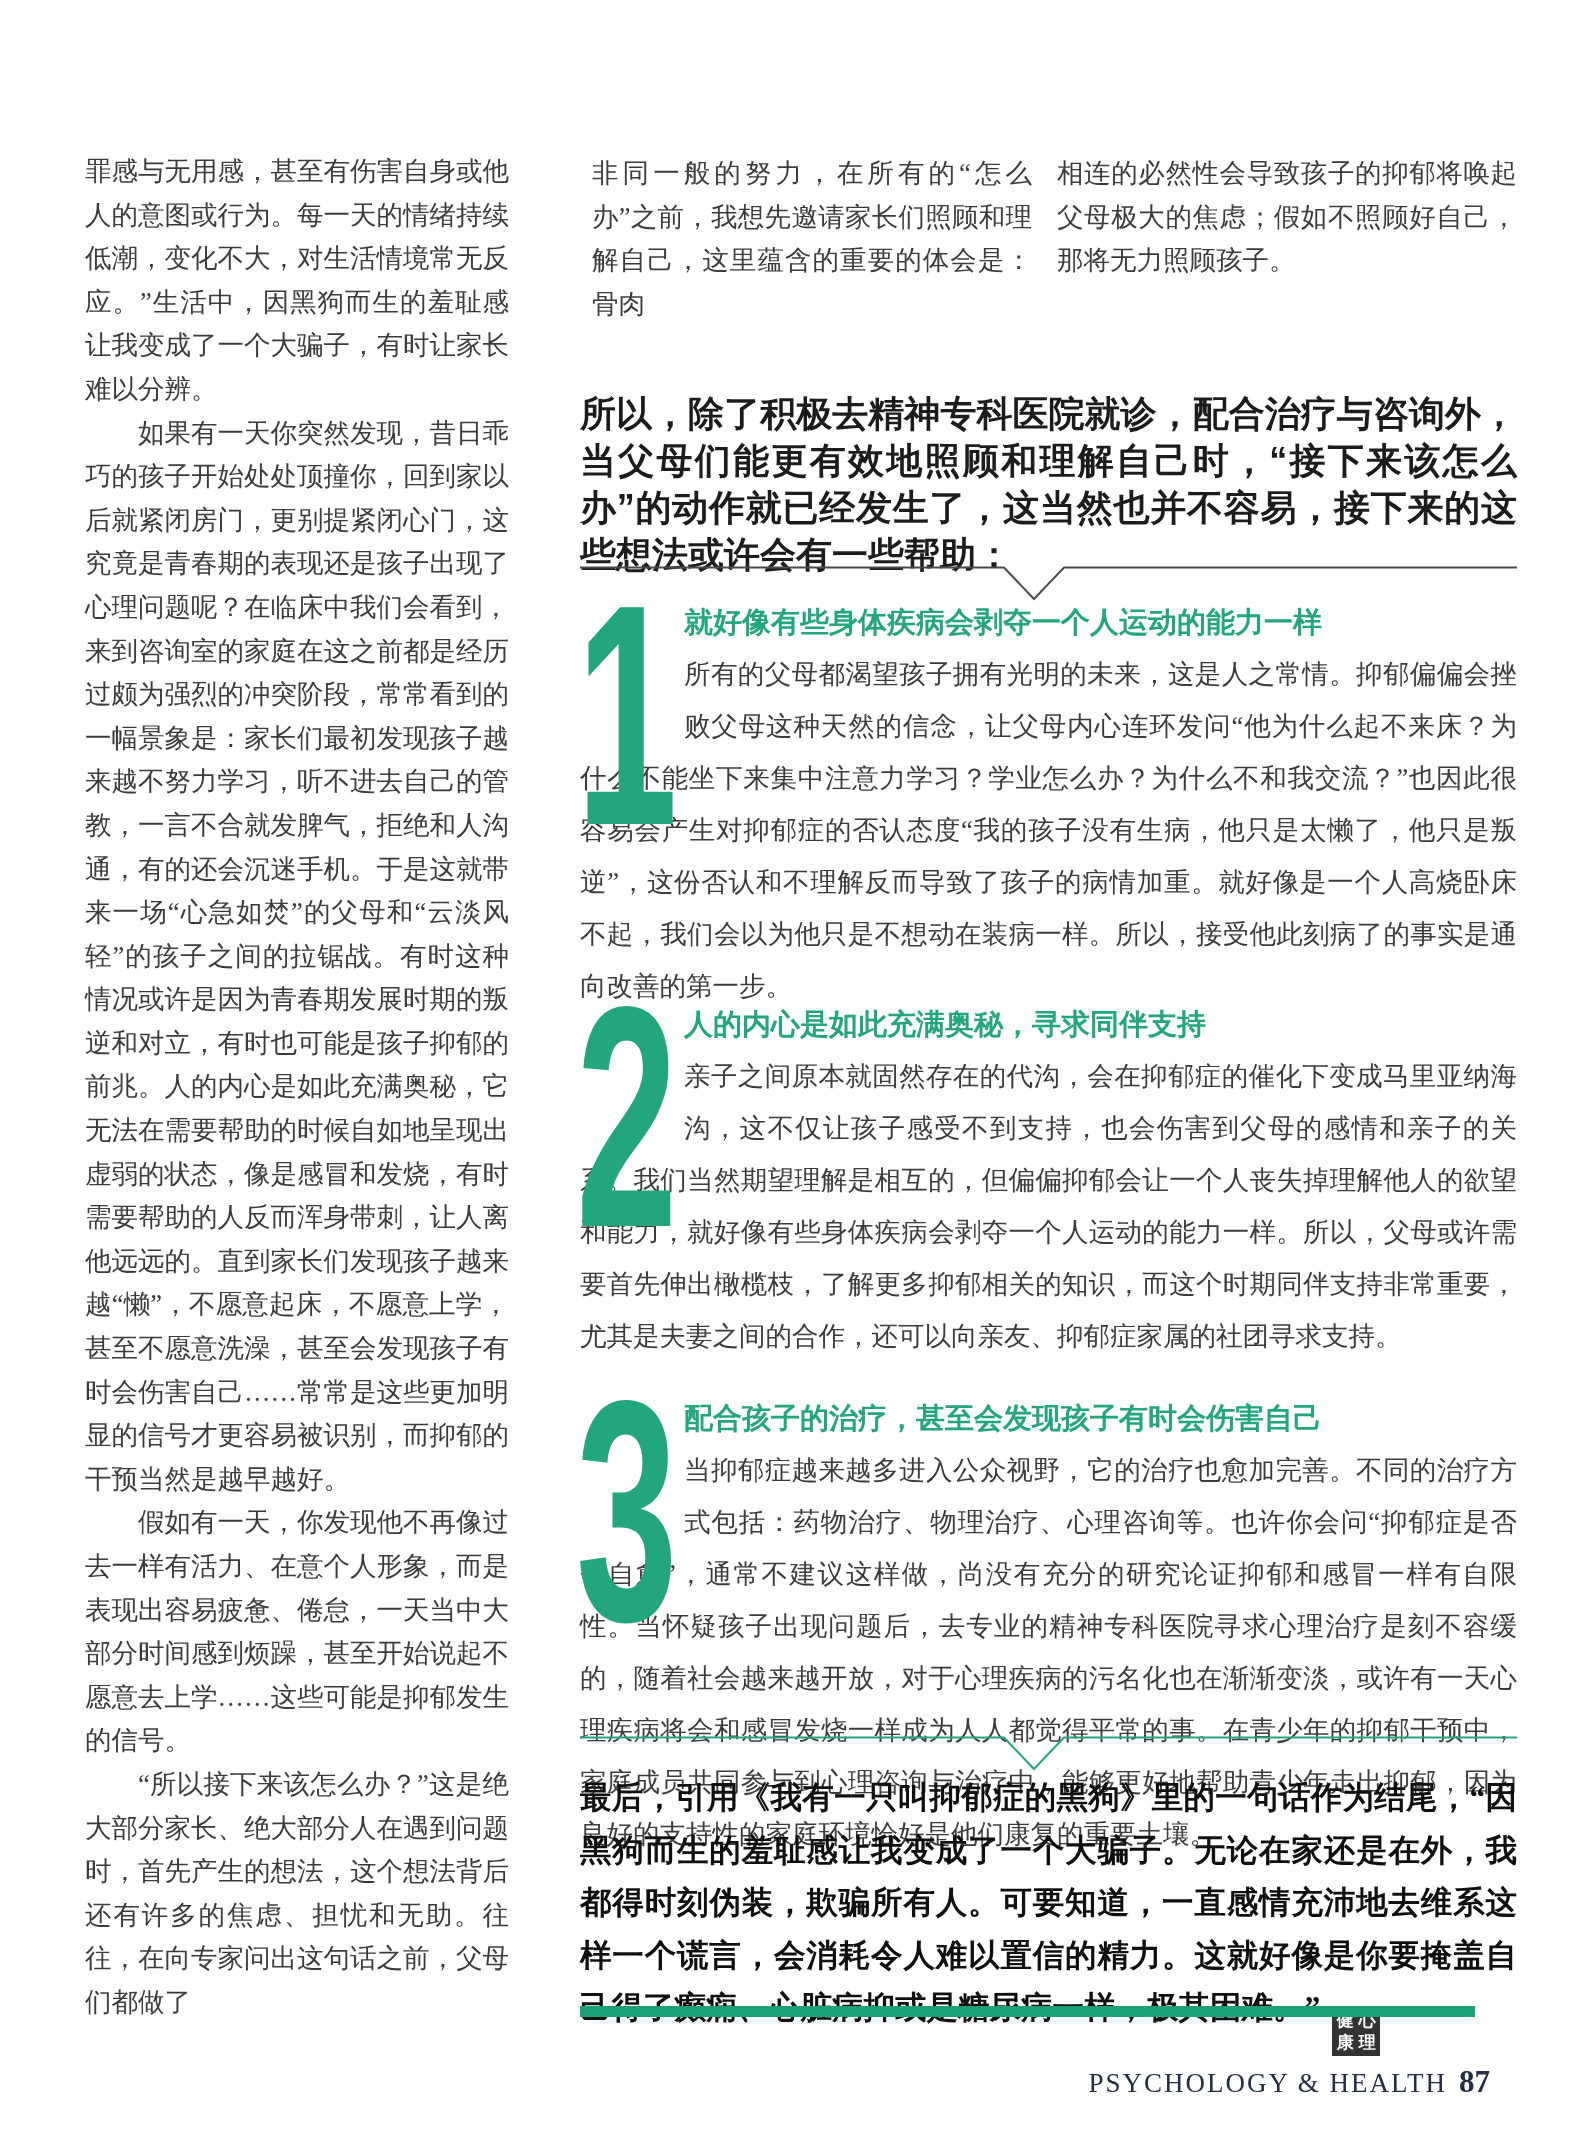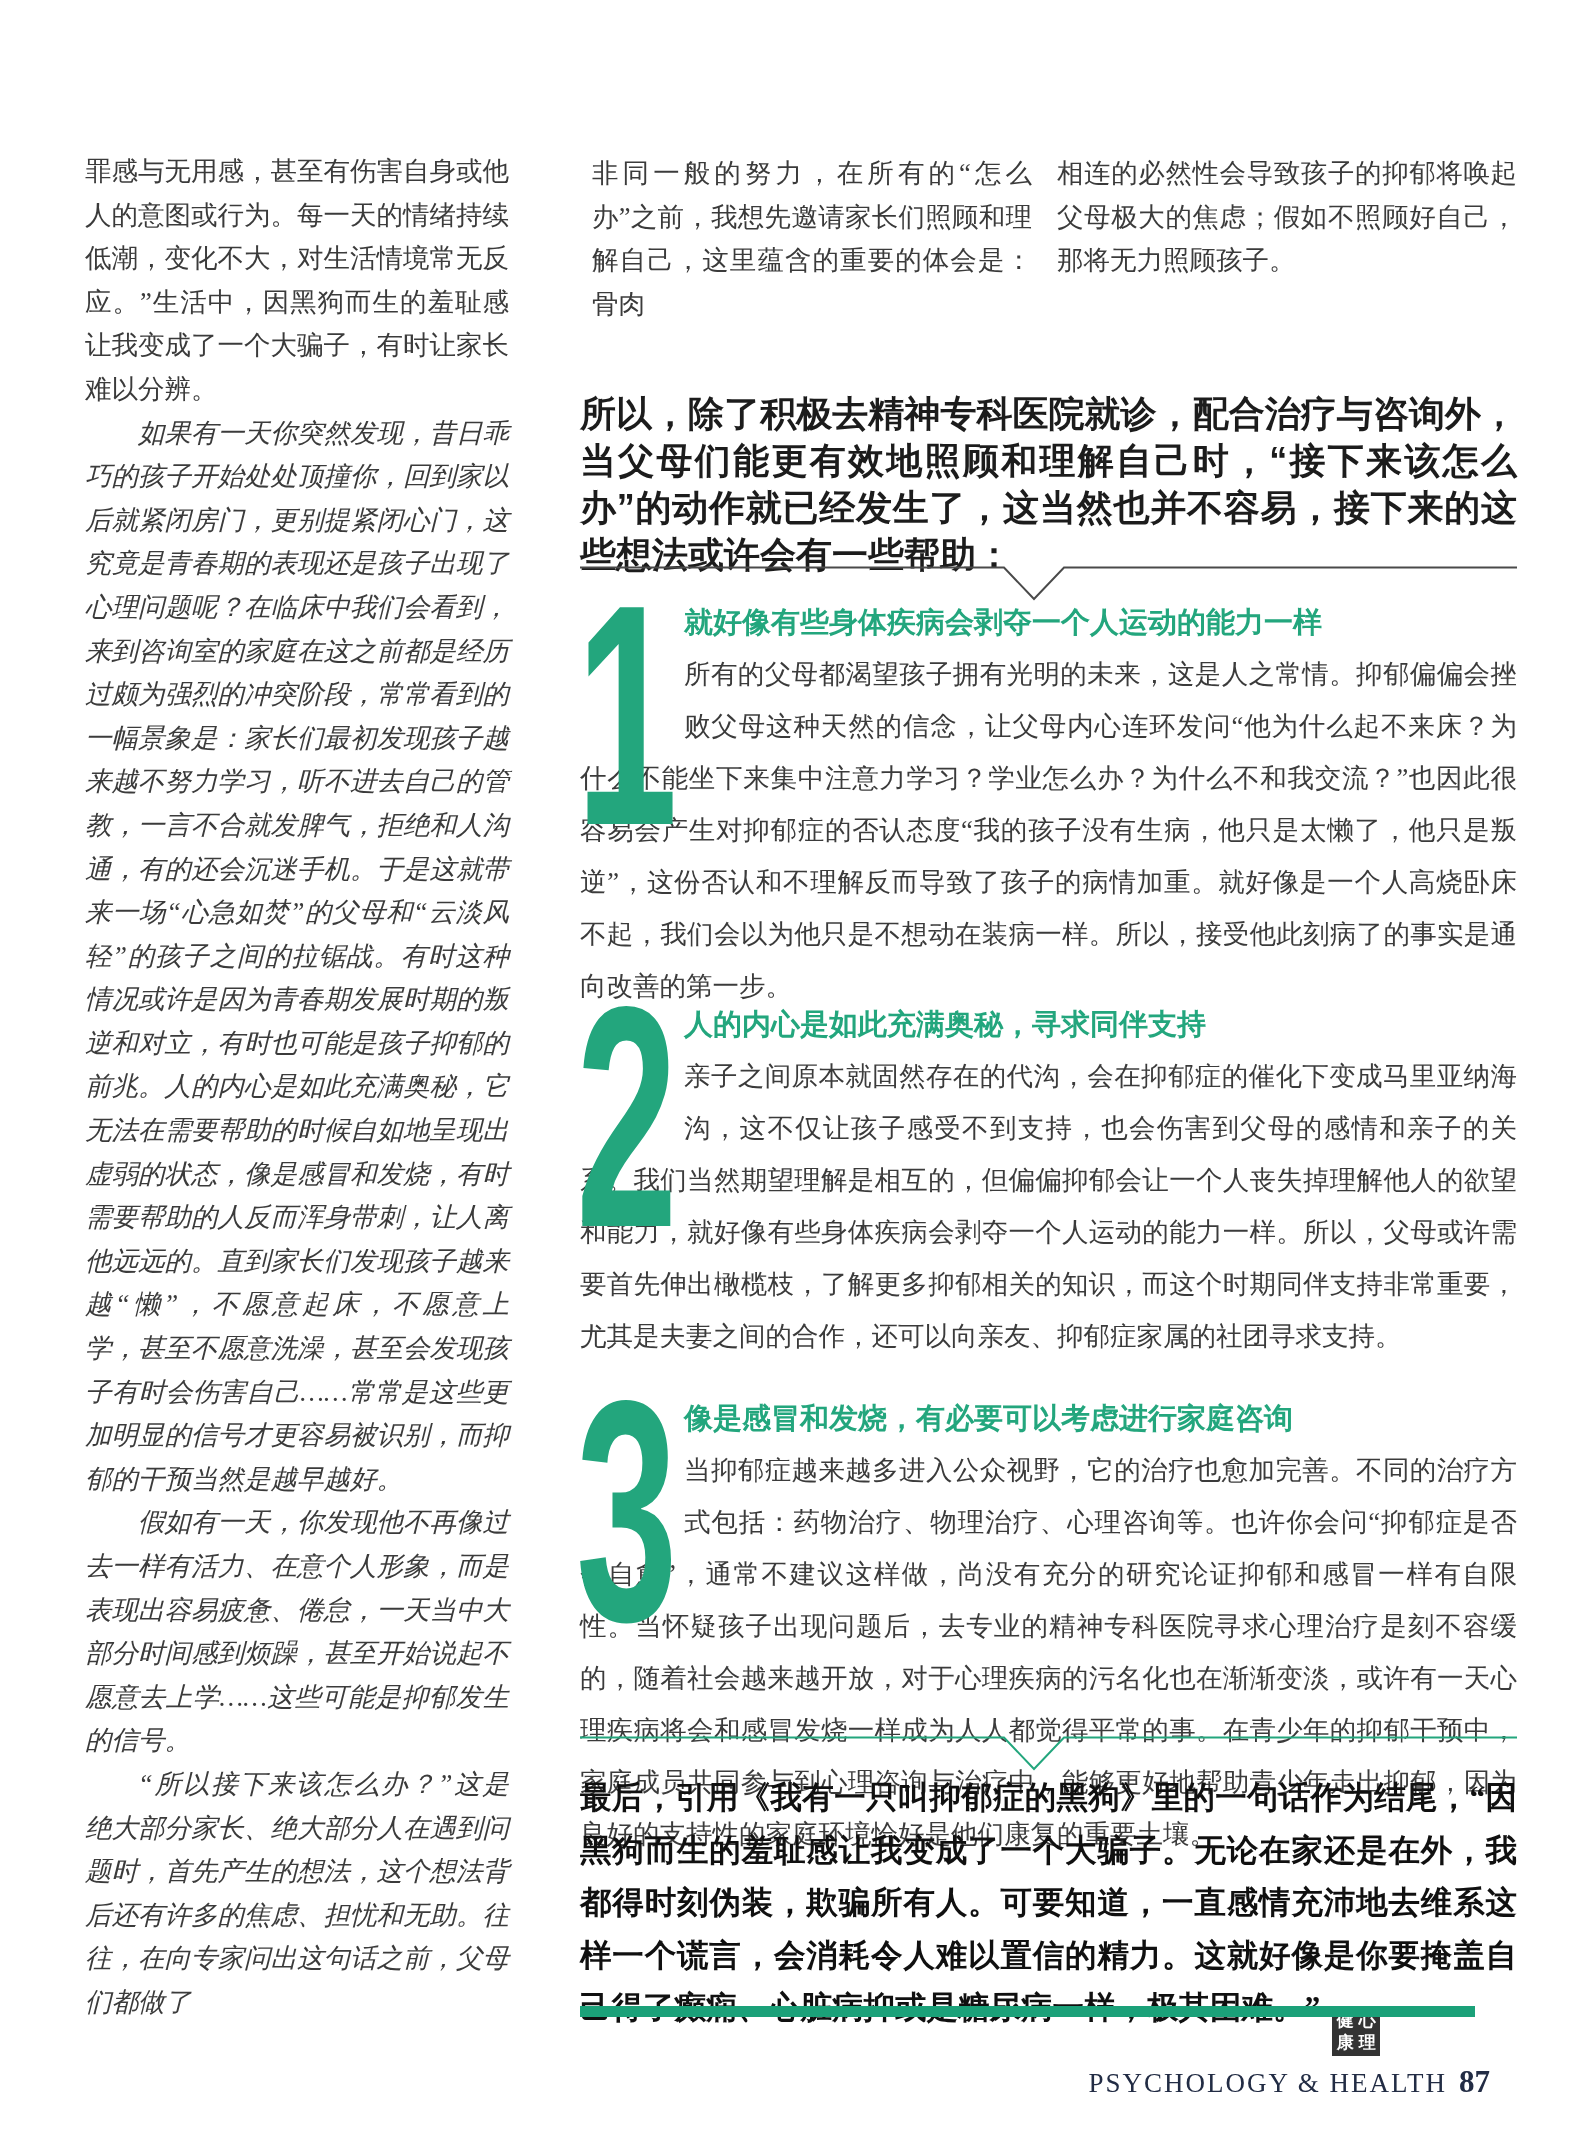--- a/index.html
+++ b/index.html
@@ -6,21 +6,21 @@
   .page {
     position:relative; width:1587px; height:2154px; background:#ffffff;
     margin:0 auto; overflow:hidden;
     font-family:"Liberation Serif","DejaVu Serif",serif;
   }
 
   
   .col { position:absolute; top:150px; color:#3b3b3b; font-size:26.5px;
          line-height:43.6px; text-align:justify; }
   .col p { margin:0; }
-  .col p.indent { text-indent:2em;font-style:italic; }
+  .col p.indent { text-indent:2em; }
   .col-left  { left:85px;   width:424px; }
   .col-mid   { left:592px;  top:152px; width:440px; }
   .col-right { left:1057px; top:152px; width:460px; }
 
   
   .intro {
     position:absolute; left:580px; top:390px; width:937px;
     font-family:"Liberation Sans","DejaVu Sans",sans-serif;
     font-weight:700; font-size:36px; line-height:47px; color:#1c1c1c;
     text-align:justify; margin:0;
@@ -118,21 +118,21 @@
   <section class="section" id="section-2">
     <span class="num">2</span>
     <div class="num-float"></div>
     <h2 class="sec-heading">人的内心是如此充满奥秘，寻求同伴支持</h2>
     <p class="sec-body">亲子之间原本就固然存在的代沟，会在抑郁症的催化下变成马里亚纳海沟，这不仅让孩子感受不到支持，也会伤害到父母的感情和亲子的关系。我们当然期望理解是相互的，但偏偏抑郁会让一个人丧失掉理解他人的欲望和能力，就好像有些身体疾病会剥夺一个人运动的能力一样。所以，父母或许需要首先伸出橄榄枝，了解更多抑郁相关的知识，而这个时期同伴支持非常重要，尤其是夫妻之间的合作，还可以向亲友、抑郁症家属的社团寻求支持。</p>
   </section>
 
   <section class="section" id="section-3">
     <span class="num">3</span>
     <div class="num-float"></div>
-    <h2 class="sec-heading">像是感冒和发烧，有必要可以考虑进行家庭咨询</h2>
+    <h2 class="sec-heading">配合孩子的治疗，甚至会发现孩子有时会伤害自己</h2>
     <p class="sec-body">当抑郁症越来越多进入公众视野，它的治疗也愈加完善。不同的治疗方式包括：药物治疗、物理治疗、心理咨询等。也许你会问“抑郁症是否会自愈”，通常不建议这样做，尚没有充分的研究论证抑郁和感冒一样有自限性。当怀疑孩子出现问题后，去专业的精神专科医院寻求心理治疗是刻不容缓的，随着社会越来越开放，对于心理疾病的污名化也在渐渐变淡，或许有一天心理疾病将会和感冒发烧一样成为人人都觉得平常的事。在青少年的抑郁干预中，家庭成员共同参与到心理咨询与治疗中，能够更好地帮助青少年走出抑郁，因为良好的支持性的家庭环境恰好是他们康复的重要土壤。</p>
   </section>
 
   <svg id="divider-2" class="divider" width="937" height="36" viewBox="0 0 937 36">
     <path d="M0 1.5 H424 L454 33 L484 1.5 H937" fill="none" stroke="#23a67d" stroke-width="2"></path>
   </svg>
 
   <p class="closing"><span>最后，引用《我有一只叫抑郁症的黑狗》里的一句话作为结尾，“因黑狗而生的羞耻感让我变成了一个大骗子。无论在家还是在外，我都得时刻伪装，欺骗所有人。可要知道，一直感情充沛地去维系这样一个谎言，会消耗令人难以置信的精力。这就好像是你要掩盖自己得了癫痫、心脏病抑或是糖尿病一样，极其困难。”</span><span class="seal">
         <span>健</span>
         <span>心</span>

